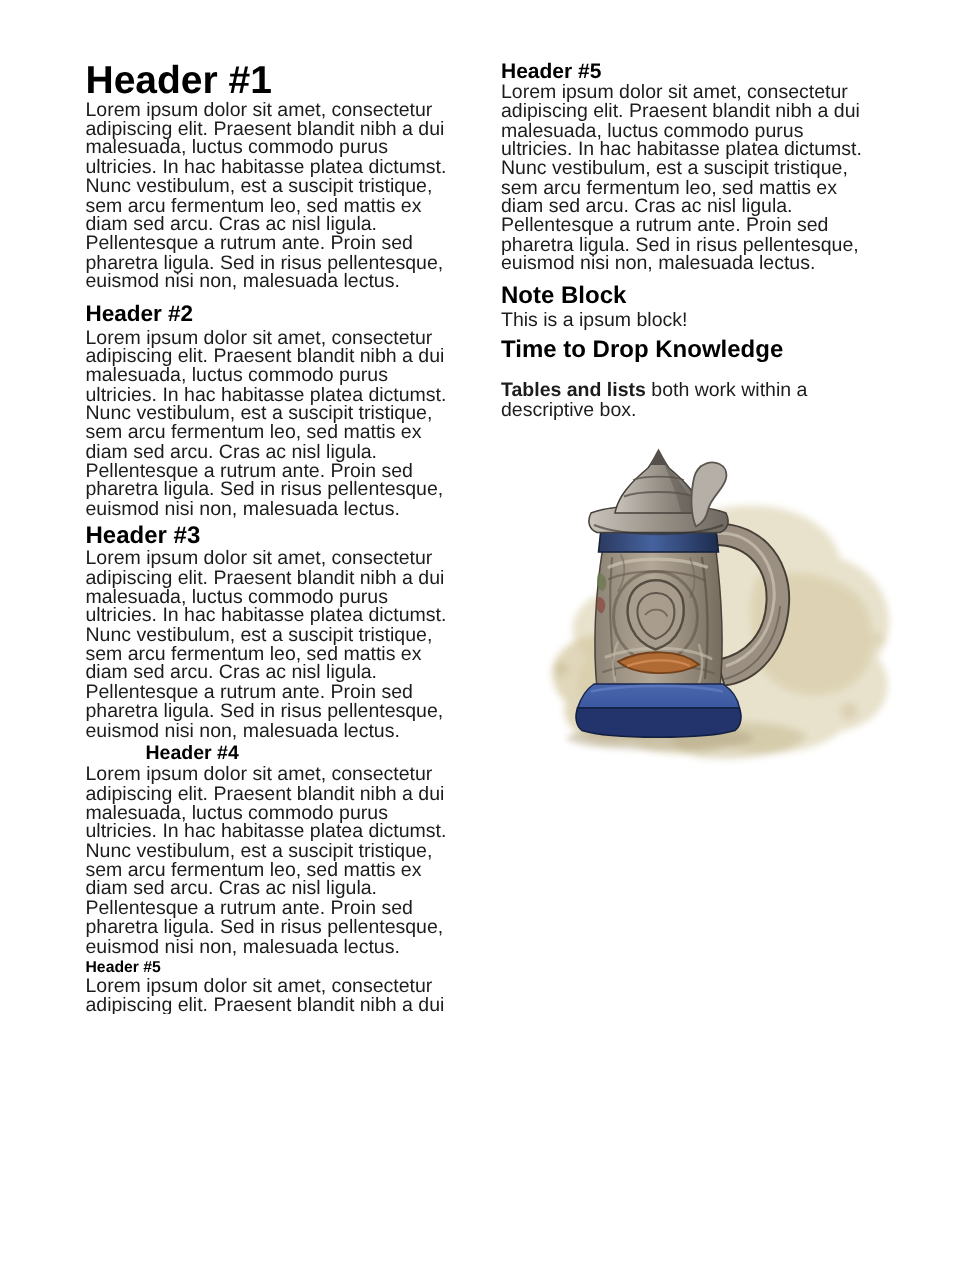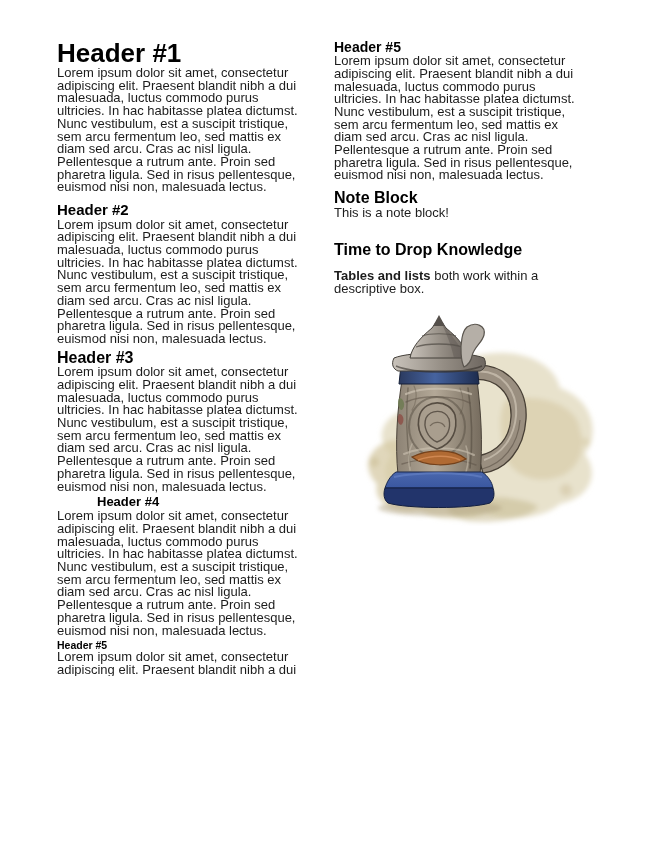--- a/index.html
+++ b/index.html
@@ -20,21 +20,21 @@
 
   h1, h2, h3, h4, h5 { margin: 0; color: #000000; font-weight: 700; }
   h1.hd1 { font-size: 26px;   line-height: 1.08; }
   h2.hd2 { font-size: 15px;   line-height: 1.10; margin-top: 8px; }
   h3.hd3 { font-size: 16px;   line-height: 1.10; margin-top: 3px; }
   h4.hd4 { font-size: 13px;   line-height: 1.15; margin-top: 2px; padding-left: 40px; }
   h5.hd5 { font-size: 10.5px; line-height: 1.15; margin-top: 2px; }
 
   .rhead   { font-size: 14px;   line-height: 1.15; font-weight: 700; color: #000; margin: 0; }
   .subhead { font-size: 16px; line-height: 1.20; font-weight: 700; color: #000; margin: 6px 0 0 0; }
-  .subhead.tight { margin-top: 20px; }
+  .subhead.tight { margin-top: 4px; }
   .lead-bold { font-weight: 700; }
   p.tables-line { margin-top: 11px; }
 
   .stein-wrap { display: block; margin: 18px 0 0 22px; }
 </style>
 </head>
 <body>
 
 <div id="page">
 
@@ -53,21 +53,21 @@
 
     <h5 class="hd5">Header #5</h5>
     <p>Lorem ipsum dolor sit amet, consectetur adipiscing elit. Praesent blandit nibh a dui malesuada, luctus commodo purus ultricies. In hac habitasse platea dictumst. Nunc vestibulum, est a suscipit tristique, sem arcu fermentum leo, sed mattis ex diam sed arcu. Cras ac nisl ligula. Pellentesque a rutrum ante. Proin sed pharetra ligula. Sed in risus pellentesque, euismod nisi non, malesuada lectus.</p>
   </div>
 
   <div class="col col-right">
     <div class="rhead">Header #5</div>
     <p>Lorem ipsum dolor sit amet, consectetur adipiscing elit. Praesent blandit nibh a dui malesuada, luctus commodo purus ultricies. In hac habitasse platea dictumst. Nunc vestibulum, est a suscipit tristique, sem arcu fermentum leo, sed mattis ex diam sed arcu. Cras ac nisl ligula. Pellentesque a rutrum ante. Proin sed pharetra ligula. Sed in risus pellentesque, euismod nisi non, malesuada lectus.</p>
 
     <div class="subhead">Note Block</div>
-    <p>This is a note block!</p>
+    <p>This is a ipsum block!</p>
 
     <div class="subhead tight">Time to Drop Knowledge</div>
 
     <p class="tables-line"><span class="lead-bold">Tables and lists</span><span> both work within a descriptive box.</span></p>
 
     <svg class="stein-wrap" width="252" height="212" viewBox="0 0 252 212" xmlns="http://www.w3.org/2000/svg">
       <defs>
         <filter id="wc" x="-20%" y="-20%" width="140%" height="140%">
           <feGaussianBlur stdDeviation="2.6"></feGaussianBlur>
         </filter>

